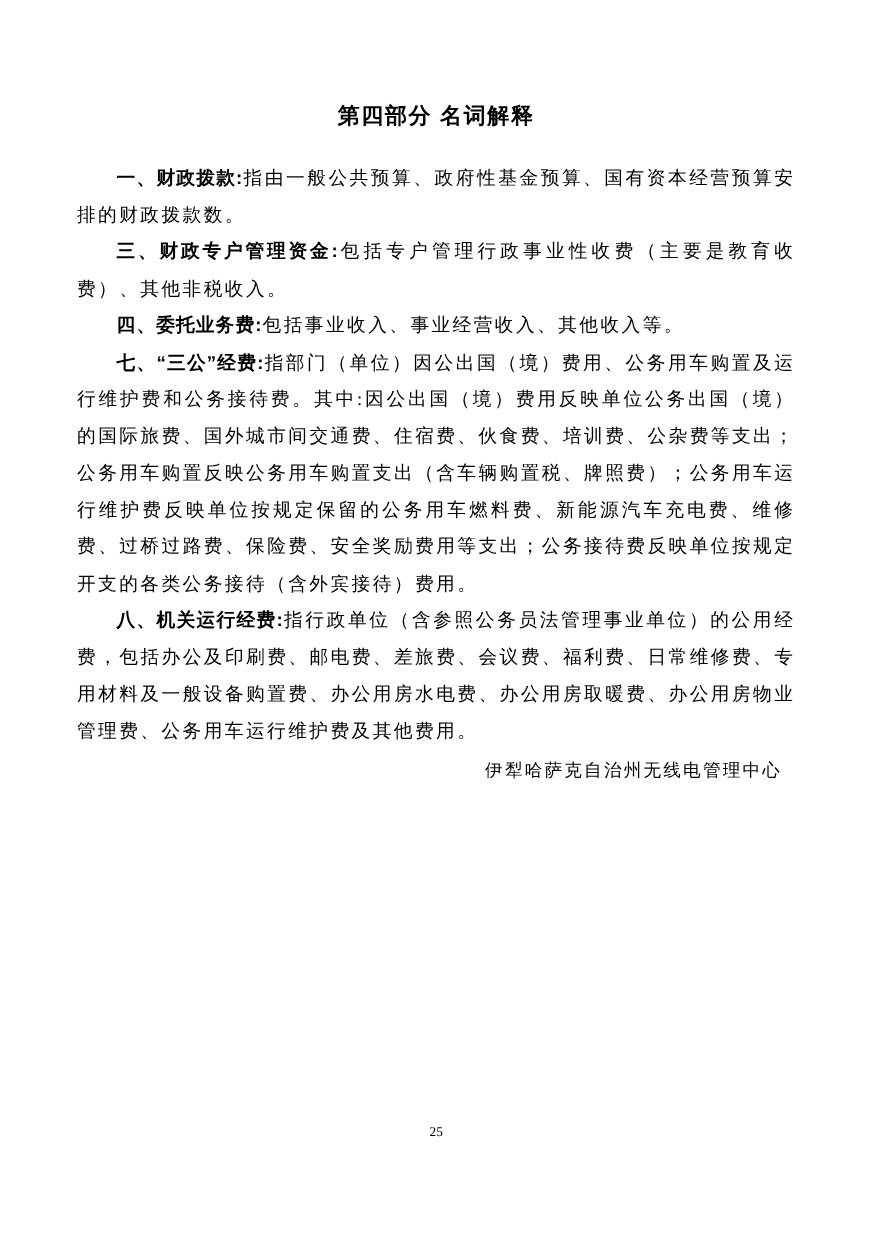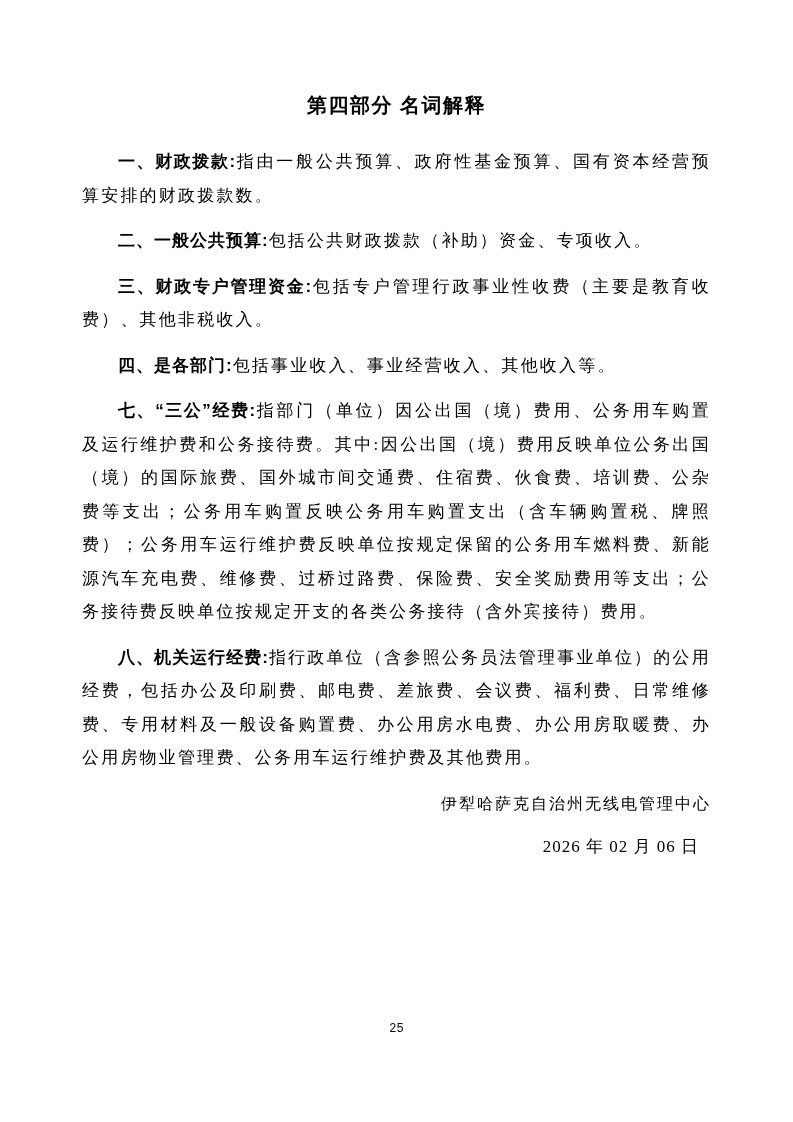--- a/index.html
+++ b/index.html
@@ -24,21 +24,21 @@
   }
   .title {
     margin: 92px 0 26px 0;
     text-align: center;
     font-family: "Liberation Sans", "DejaVu Sans", sans-serif;
     font-weight: bold;
     font-size: 20px;
     letter-spacing: 1.5px;
   }
   .para {
-    margin: 12px;
+    margin: 0;
     font-size: 17px;
     line-height: 33.5px;
     text-align: justify;
     text-indent: 36px;
     letter-spacing: 2.2px;
   }
   .lead {
     font-family: "Liberation Sans", "DejaVu Sans", sans-serif;
     font-weight: bold;
     letter-spacing: 1px;
@@ -56,45 +56,43 @@
     font-size: 17px;
     line-height: 33.5px;
     letter-spacing: 1px;
   }
   .pagenum {
     position: absolute;
     left: 0;
     right: 0;
     top: 1022px;
     text-align: center;
-    font-family: Liberation Mono, monospace;
+    font-family: Liberation Serif, serif;
     font-size: 12px;
   }
 </style>
 </head>
 <body>
 
 <div class="page">
   <div class="content">
 
     <h1 class="title">第四部分 名词解释</h1>
 
     <p class="para"><span class="lead">一、财政拨款:</span><span>指由一般公共预算、政府性基金预算、国有资本经营预算安排的财政拨款数。</span></p>
 
-    <p class="para"><span class="lead">二、一般公共预算:</span><span>包括公共财政拨款（补助）资金、专项收入。</span></p>
 
     <p class="para"><span class="lead">三、财政专户管理资金:</span><span>包括专户管理行政事业性收费（主要是教育收费）、其他非税收入。</span></p>
 
-    <p class="para"><span class="lead">四、是各部门:</span><span>包括事业收入、事业经营收入、其他收入等。</span></p>
+    <p class="para"><span class="lead">四、委托业务费:</span><span>包括事业收入、事业经营收入、其他收入等。</span></p>
 
 
 
     <p class="para"><span class="lead">七、“三公”经费:</span><span>指部门（单位）因公出国（境）费用、公务用车购置及运行维护费和公务接待费。其中:因公出国（境）费用反映单位公务出国（境）的国际旅费、国外城市间交通费、住宿费、伙食费、培训费、公杂费等支出；公务用车购置反映公务用车购置支出（含车辆购置税、牌照费）；公务用车运行维护费反映单位按规定保留的公务用车燃料费、新能源汽车充电费、维修费、过桥过路费、保险费、安全奖励费用等支出；公务接待费反映单位按规定开支的各类公务接待（含外宾接待）费用。</span></p>
 
     <p class="para"><span class="lead">八、机关运行经费:</span><span>指行政单位（含参照公务员法管理事业单位）的公用经费，包括办公及印刷费、邮电费、差旅费、会议费、福利费、日常维修费、专用材料及一般设备购置费、办公用房水电费、办公用房取暖费、办公用房物业管理费、公务用车运行维护费及其他费用。</span></p>
 
 
     <p class="signature">伊犁哈萨克自治州无线电管理中心</p>
-    <p class="date">2026 年 02 月 06 日</p>
   </div>
 
   <div class="pagenum">25</div>
 </div>
 
 </body></html>

